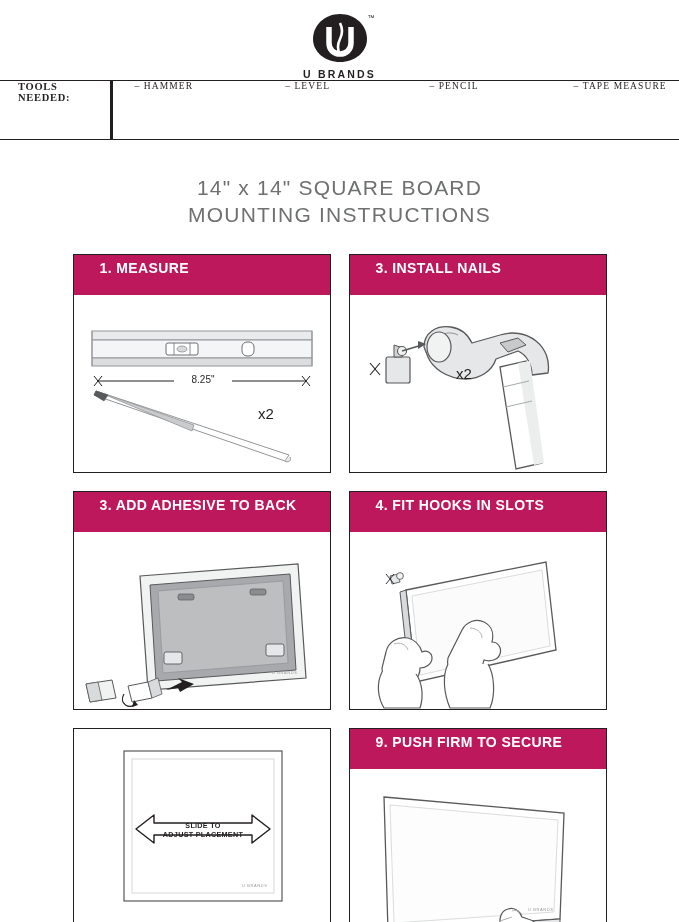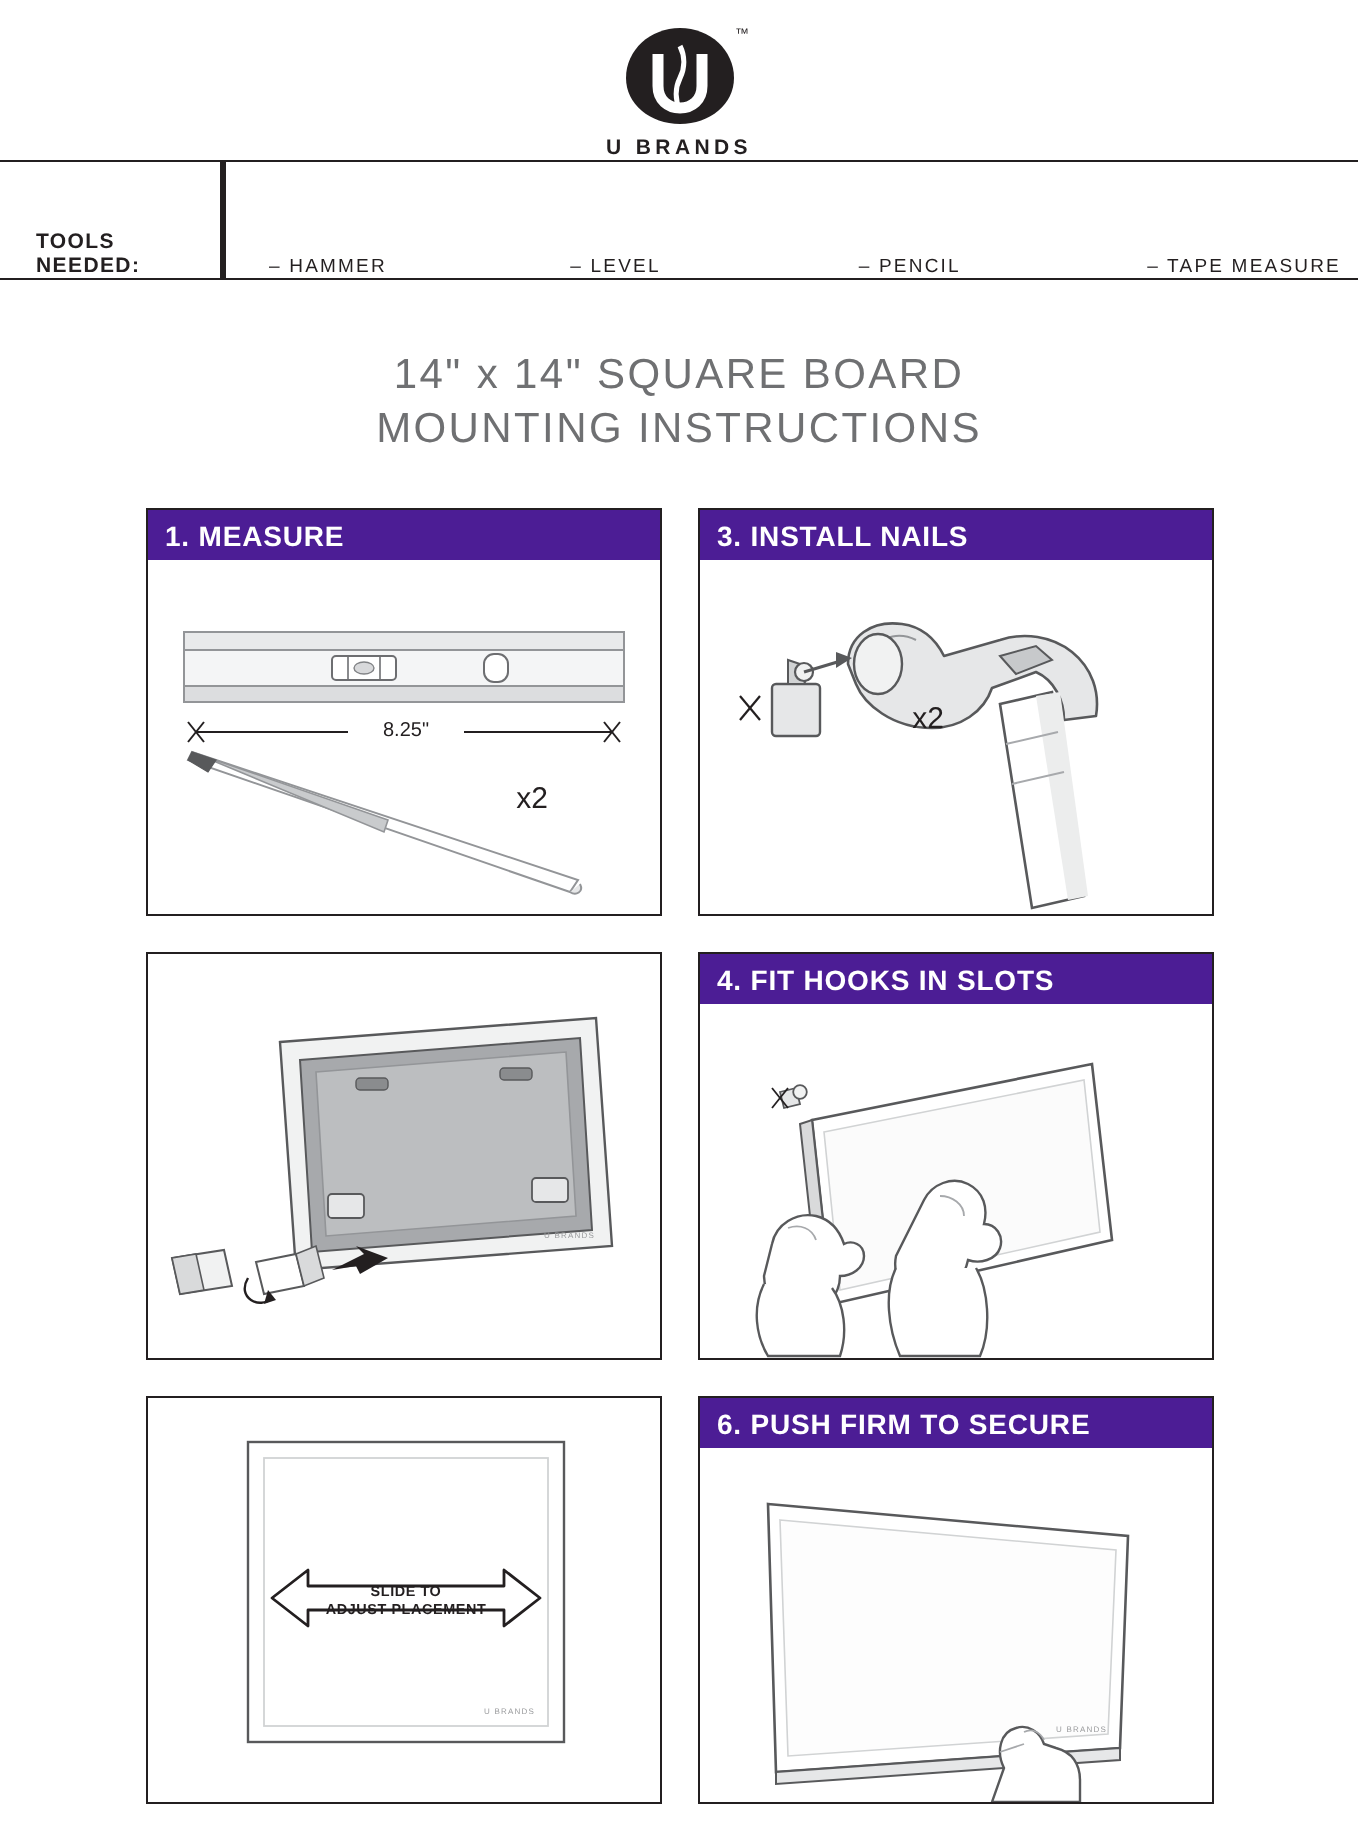--- a/index.html
+++ b/index.html
@@ -54,21 +54,22 @@
 
   
   .rule {
     border-top: 1.2px solid #231f20;
     width: 100%;
   }
   .tools-row {
     position: relative;
     height: 58px;
     display: flex;
-    align-items: flex-end;
+    align-items: flex-start;
+    font-family: Liberation Serif, serif;
   }
   .tools-label {
     font-size: 10.5px;
     font-weight: bold;
     letter-spacing: 0.7px;
     padding-left: 18px;
     width: 110px;
     box-sizing: border-box;
   }
   .tools-divider {
@@ -118,27 +119,27 @@
     grid-column-gap: 18px;
     grid-row-gap: 18px;
   }
   .panel {
     width: 258px;
     border: 1.1px solid #231f20;
     box-sizing: border-box;
     background: #fff;
   }
   .panel-head {
-    background: #4c1d95;
+    background: #be185d;
     color: #ffffff;
     font-size: 14px;
     font-weight: bold;
     letter-spacing: 0.4px;
-    padding: 5px 0 6px 9px;
-    height: 25px;
+    padding: 5px 0 6px 26px;
+    height: 40px;
     box-sizing: border-box;
     white-space: nowrap;
   }
   .panel-body {
     height: 177px;
     position: relative;
     overflow: hidden;
   }
   .panel-body svg { display: block; }
   .ubrands-mini {
@@ -271,20 +272,21 @@
             <path d="M68 46 L76 49 L68 54" fill="#58595b"></path>
             <line x1="20" y1="68" x2="30" y2="80" stroke="#231f20" stroke-width="1.1"></line>
             <line x1="30" y1="68" x2="20" y2="80" stroke="#231f20" stroke-width="1.1"></line>
           </g>
           <text class="x2" x="114" y="84" text-anchor="middle">x2</text>
         </svg>
       </div>
     </div>
 
     <div class="panel">
+      <div class="panel-head">3. ADD ADHESIVE TO BACK</div>
       <div class="panel-body">
         <svg width="256" height="177" viewBox="0 0 256 177">
 
           <g>
             <polygon points="66,44 224,32 232,146 74,158" fill="#f1f2f2" stroke="#58595b" stroke-width="1.2"></polygon>
             <polygon points="76,53 216,42 222,138 82,149" fill="#a7a9ac" stroke="#58595b" stroke-width="1"></polygon>
             <polygon points="84,59 209,49 214,131 89,141" fill="#bcbec0" stroke="#939598" stroke-width="0.8"></polygon>
 
             <rect x="104" y="62" width="16" height="6" rx="2" fill="#8a8c8e" stroke="#58595b" stroke-width="0.7"></rect>
             <rect x="176" y="57" width="16" height="6" rx="2" fill="#8a8c8e" stroke="#58595b" stroke-width="0.7"></rect>
@@ -352,21 +354,21 @@
             <path d="M62 100 L80 86 L80 94 L178 94 L178 86 L196 100 L178 114 L178 106 L80 106 L80 114 Z" fill="#ffffff" stroke="#231f20" stroke-width="1.4" stroke-linejoin="round"></path>
             <text class="slide-txt" x="129" y="99" text-anchor="middle">SLIDE TO</text>
             <text class="slide-txt" x="129" y="108" text-anchor="middle">ADJUST PLACEMENT</text>
           </g>
           <text class="ubrands-mini" x="168" y="158">U BRANDS</text>
         </svg>
       </div>
     </div>
 
     <div class="panel">
-      <div class="panel-head">6. PUSH FIRM TO SECURE</div>
+      <div class="panel-head">9. PUSH FIRM TO SECURE</div>
       <div class="panel-body">
         <svg width="256" height="177" viewBox="0 0 256 177">
           <g>
             <polygon points="34,28 214,44 210,150 38,162" fill="#ffffff" stroke="#58595b" stroke-width="1.3"></polygon>
             <polygon points="40,36 208,51 204,143 44,154" fill="#fdfdfd" stroke="#d1d3d4" stroke-width="0.8"></polygon>
             <polygon points="38,162 210,150 210,156 38,168" fill="#e6e7e8" stroke="#58595b" stroke-width="1"></polygon>
           </g>
           <g>
             <path d="M152 160 C148 152 150 142 158 140 C164 138 170 142 172 148
                      L178 150 C186 152 190 158 190 166 L190 177 L146 177 Z" fill="#ffffff" stroke="#58595b" stroke-width="1.2"></path>

